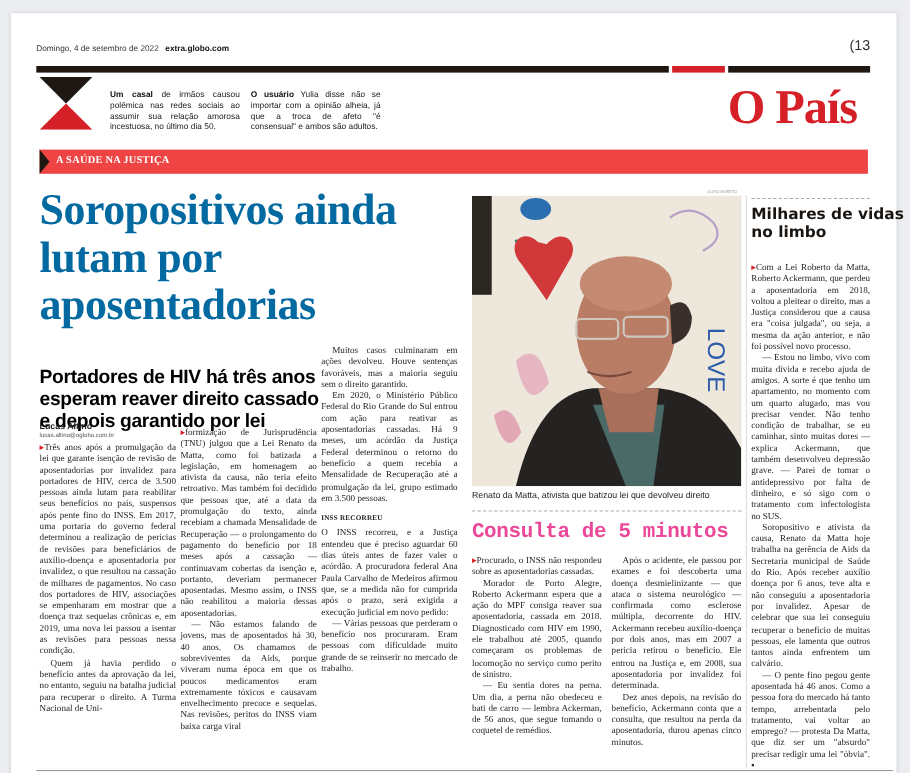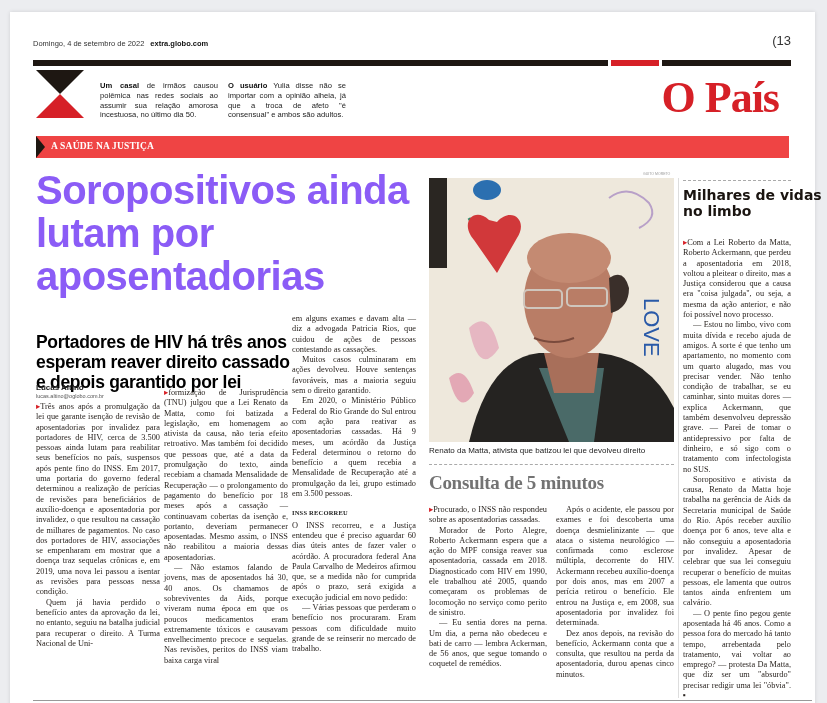--- a/index.html
+++ b/index.html
@@ -14,35 +14,35 @@
   .pagenum { position: absolute; right: 24px; top: 21px; font-family: "Liberation Sans", sans-serif; font-size: 13px; color: #333; }
   .rule-black { position: absolute; top: 48px; height: 6px; background: #1e1712; }
   .rule-red { position: absolute; top: 48px; height: 6px; background: #d62027; }
   .hourglass { position: absolute; left: 26px; top: 58px; width: 48px; height: 48px; }
   .teaser { position: absolute; top: 69px; width: 118px; font-family: "Liberation Sans", sans-serif; font-size: 7.6px; line-height: 9.8px; color: #222; text-align: justify; }
   .teaser b { font-weight: 900; color: #111; }
   .section-logo { position: absolute; right: 36px; top: 62px; font-family: "Liberation Serif", serif; font-weight: bold; font-size: 44px; color: #d62027; letter-spacing: -1px; line-height: 48px; }
   .kicker-bar { position: absolute; left: 26px; top: 124px; width: 753px; height: 22px; background: #ef4444; }
   .kicker-bar .notch { position: absolute; left: 0; top: 0; width: 0; height: 0; border-top: 11px solid transparent; border-bottom: 11px solid transparent; border-left: 9px solid #1e1712; }
   .kicker-bar span { position: absolute; left: 15px; top: 5px; font-family: "Liberation Serif", serif; font-weight: bold; font-size: 9.5px; color: #fff; letter-spacing: 0.2px; }
-  .headline { position: absolute; left: 26px; top: 157px; width: 380px; font-family: Liberation Sans, sans-serif; font-weight: bold; font-size: 40px; line-height: 43px; letter-spacing: -0.5px; color: #8b5cf6; }
+  .headline { position: absolute; left: 26px; top: 157px; width: 380px; font-family: Liberation Serif, serif; font-weight: bold; font-size: 40px; line-height: 43px; letter-spacing: -0.5px; color: #0369a1; }
   .subhead { position: absolute; left: 26px; top: 320px; width: 255px; font-family: "Liberation Sans", sans-serif; font-size: 17.5px; line-height: 20px; color: #000000; letter-spacing: -0.3px; }
   .byline { position: absolute; left: 26px; top: 371px; font-family: "Liberation Sans", sans-serif; }
   .byline .name { font-weight: bold; font-size: 8px; color: #222; }
   .byline .email { font-size: 5.5px; color: #555; margin-top: 1px; }
   .col { position: absolute; font-family: "Liberation Serif", serif; font-size: 8.3px; line-height: 10.3px; text-align: justify; color: #2a2420; hyphens: auto; }
   .col p { text-indent: 10px; }
   .col p.first { text-indent: 0; }
   .col p.first::before { content: "\25B8 "; color: #d62027; }
   .subtitle-inline { font-family: "Liberation Serif", serif; font-weight: bold; font-size: 6.5px; color: #222; margin: 9px 0 2px; letter-spacing: 0.2px; }
   .photo { position: absolute; left: 419px; top: 166px; width: 245px; height: 264px; overflow: hidden; background: #efe9df; }
   .photo-credit { position: absolute; left: 633px; top: 160px; font-family: "Liberation Sans", sans-serif; font-size: 3.5px; color: #999; }
   .caption { position: absolute; left: 419px; top: 434px; font-family: "Liberation Sans", sans-serif; font-size: 8px; color: #222; }
   .dash-line { position: absolute; border-top: 1px dashed #aaa; height: 0; }
-  .boxhead { position: absolute; left: 419px; top: 460px; font-family: Liberation Serif, serif; font-weight: bold; font-size: 19px; letter-spacing: -0.3px; color: #737373; }
+  .boxhead { position: absolute; left: 419px; top: 460px; font-family: Liberation Mono, monospace; font-weight: bold; font-size: 19px; letter-spacing: -0.3px; color: #ec4899; }
   .sidehead { position: absolute; left: 673px; top: 175px; width: 140px; font-family: "DejaVu Sans", sans-serif; font-weight: bold; font-size: 14px; line-height: 16px; color: #1a1410; }
   .footer-rule { position: absolute; left: 23px; top: 688px; width: 779px; height: 5px; border-top: 1px solid #999; border-bottom: 2px solid #999; }
   .vrule { position: absolute; top: 166px; width: 0; border-left: 1px solid #ddd; }
 </style>
 </head>
 <body>
 
 <div class="page">
 
   <div class="topline">
@@ -85,21 +85,20 @@
     <p class="first">Três anos após a promulgação da lei que garante isenção de revisão de aposentadorias por invalidez para portadores de HIV, cerca de 3.500 pessoas ainda lutam para reabilitar seus benefícios no país, suspensos após pente fino do INSS. Em 2017, uma portaria do governo federal determinou a realização de perícias de revisões para beneficiários de auxílio-doença e aposentadoria por invalidez, o que resultou na cassação de milhares de pagamentos. No caso dos portadores de HIV, associações se empenharam em mostrar que a doença traz sequelas crônicas e, em 2019, uma nova lei passou a isentar as revisões para pessoas nessa condição.</p>
     <p>Quem já havia perdido o benefício antes da aprovação da lei, no entanto, seguiu na batalha judicial para recuperar o direito. A Turma Nacional de Uni-</p>
   </div>
 
   <div class="col" style="left:154px;top:376px;width:124px;">
     <p class="first" style="text-indent:0">formização de Jurisprudência (TNU) julgou que a Lei Renato da Matta, como foi batizada a legislação, em homenagem ao ativista da causa, não teria efeito retroativo. Mas também foi decidido que pessoas que, até a data da promulgação do texto, ainda recebiam a chamada Mensalidade de Recuperação — o prolongamento do pagamento do benefício por 18 meses após a cassação — continuavam cobertas da isenção e, portanto, deveriam permanecer aposentadas. Mesmo assim, o INSS não reabilitou a maioria dessas aposentadorias.</p>
     <p>— Não estamos falando de jovens, mas de aposentados há 30, 40 anos. Os chamamos de sobreviventes da Aids, porque viveram numa época em que os poucos medicamentos eram extremamente tóxicos e causavam envelhecimento precoce e sequelas. Nas revisões, peritos do INSS viam baixa carga viral</p>
   </div>
 
   <div class="col" style="left:282px;top:302px;width:124px;">
-    <p style="text-indent:0">em alguns exames e davam alta — diz a advogada Patricia Rios, que cuidou de ações de pessoas contestando as cassações.</p>
     <p>Muitos casos culminaram em ações devolveu. Houve sentenças favoráveis, mas a maioria seguiu sem o direito garantido.</p>
     <p>Em 2020, o Ministério Público Federal do Rio Grande do Sul entrou com ação para reativar as aposentadorias cassadas. Há 9 meses, um acórdão da Justiça Federal determinou o retorno do benefício a quem recebia a Mensalidade de Recuperação até a promulgação da lei, grupo estimado em 3.500 pessoas.</p>
     <div class="subtitle-inline">INSS RECORREU</div>
     <p style="text-indent:0">O INSS recorreu, e a Justiça entendeu que é preciso aguardar 60 dias úteis antes de fazer valer o acórdão. A procuradora federal Ana Paula Carvalho de Medeiros afirmou que, se a medida não for cumprida após o prazo, será exigida a execução judicial em novo pedido:</p>
     <p>— Várias pessoas que perderam o benefício nos procuraram. Eram pessoas com dificuldade muito grande de se reinserir no mercado de trabalho.</p>
   </div>
 
   <div class="photo-credit">GUITO MORETO</div>
   <div class="photo">
     <svg width="245" height="264" viewBox="0 0 245 264">

